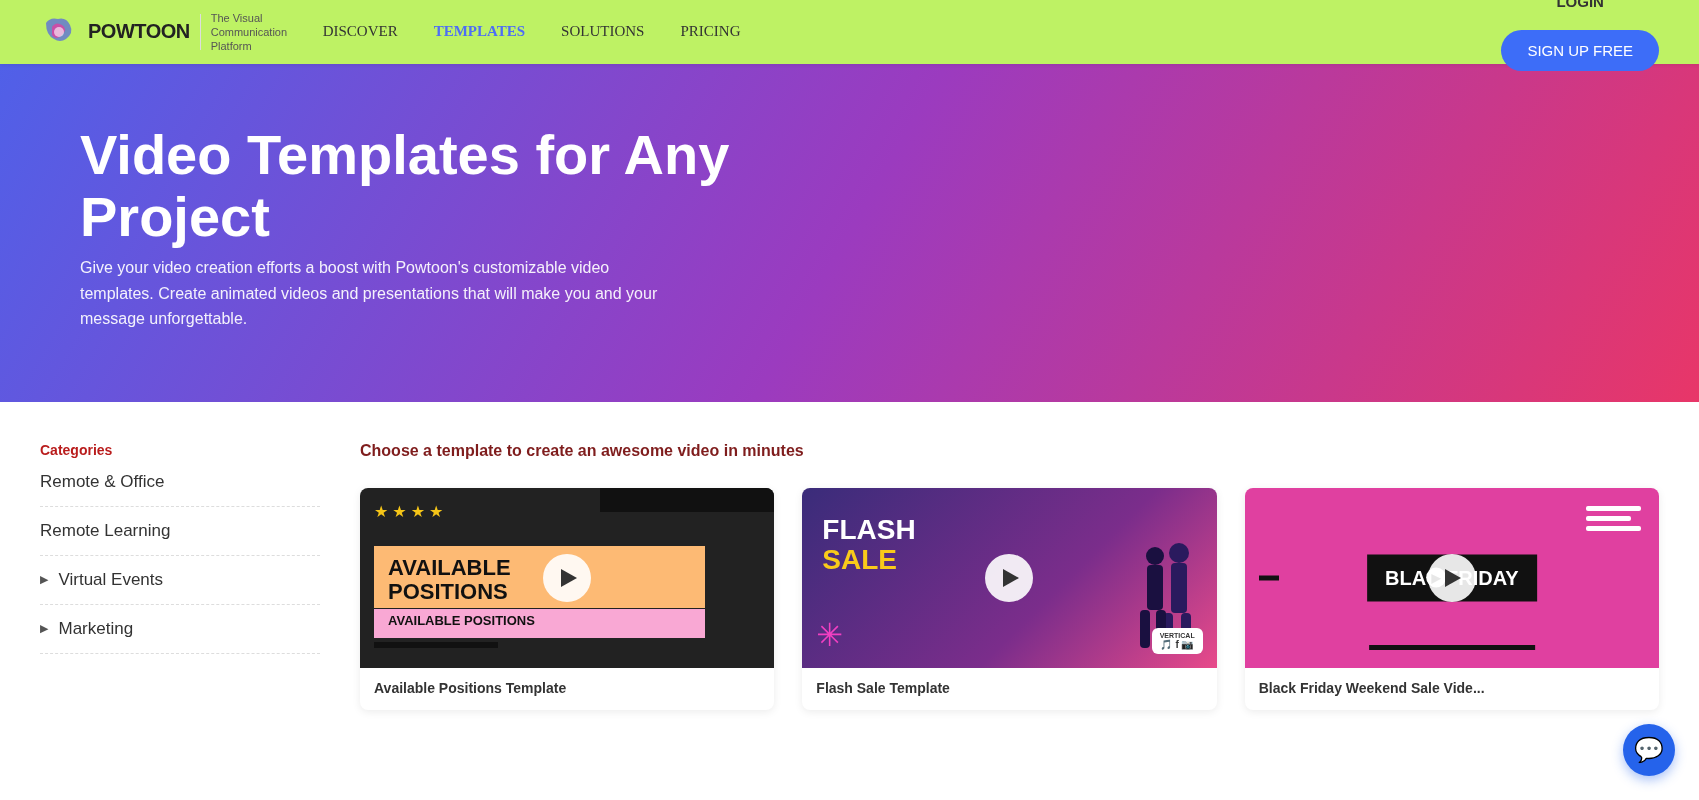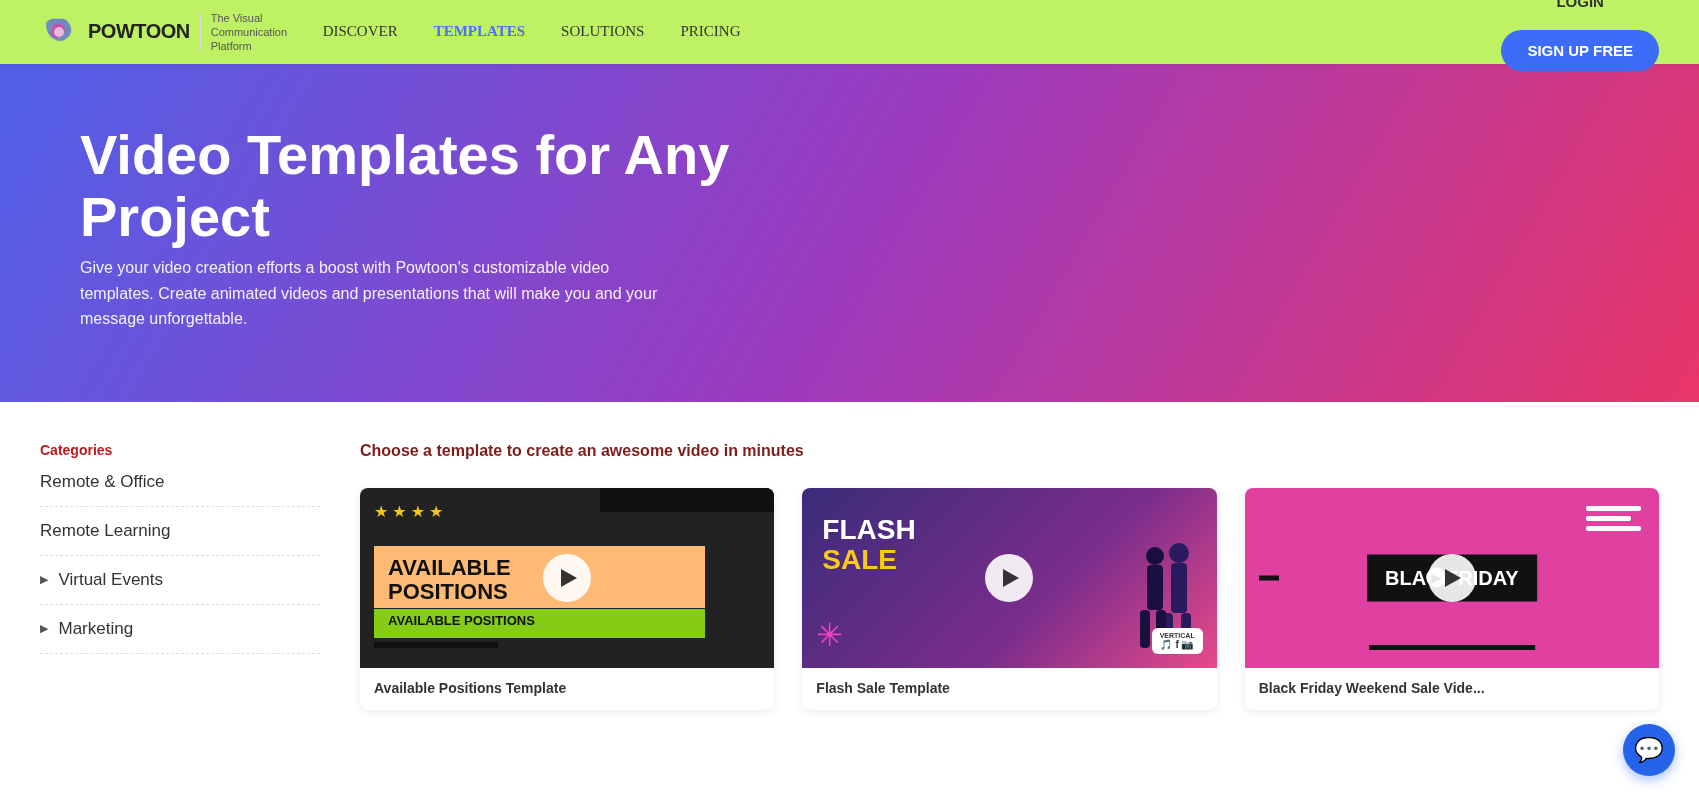--- a/index.html
+++ b/index.html
@@ -39,21 +39,21 @@
       color: #333;
       font-weight: 600;
       cursor: pointer;
       background: none;
       border: none;
     }
     .signup-btn {
       background: #3d6df8;
       color: #fff;
       font-size: 15px;
-      font-weight: 700;
+      font-weight: 400;
       padding: 12px 26px;
       border-radius: 30px;
       border: none;
       cursor: pointer;
       white-space: nowrap;
     }
 
     
     .hero {
       background: linear-gradient(120deg, #5060e8 0%, #9b3bbf 50%, #e83668 100%);
@@ -391,21 +391,21 @@
           <div class="stars-row">
             <span class="star">★</span>
             <span class="star">★</span>
             <span class="star">★</span>
             <span class="star">★</span>
           </div>
           <div style="position:absolute;bottom:30px;left:14px;width:80%;">
             <div style="background:#fdba74;padding:10px 14px 4px 14px;">
               <div style="font-size:22px;font-weight:900;color:#111;text-transform:uppercase;line-height:1.1;">AVAILABLE<br>POSITIONS</div>
             </div>
-            <div style="background:#84cc16;padding:4px 14px 10px 14px;margin-top:1px;">
+            <div style="background:#f9a8d4;padding:4px 14px 10px 14px;margin-top:1px;">
               <div style="font-size:13px;font-weight:900;color:#111;text-transform:uppercase;">AVAILABLE POSITIONS</div>
             </div>
           </div>
           <div class="black-bar-bot"></div>
           <div class="play-btn"></div>
         </div>
         <div class="card-label">Available Positions Template</div>
       </div>
 
       <div class="template-card">

